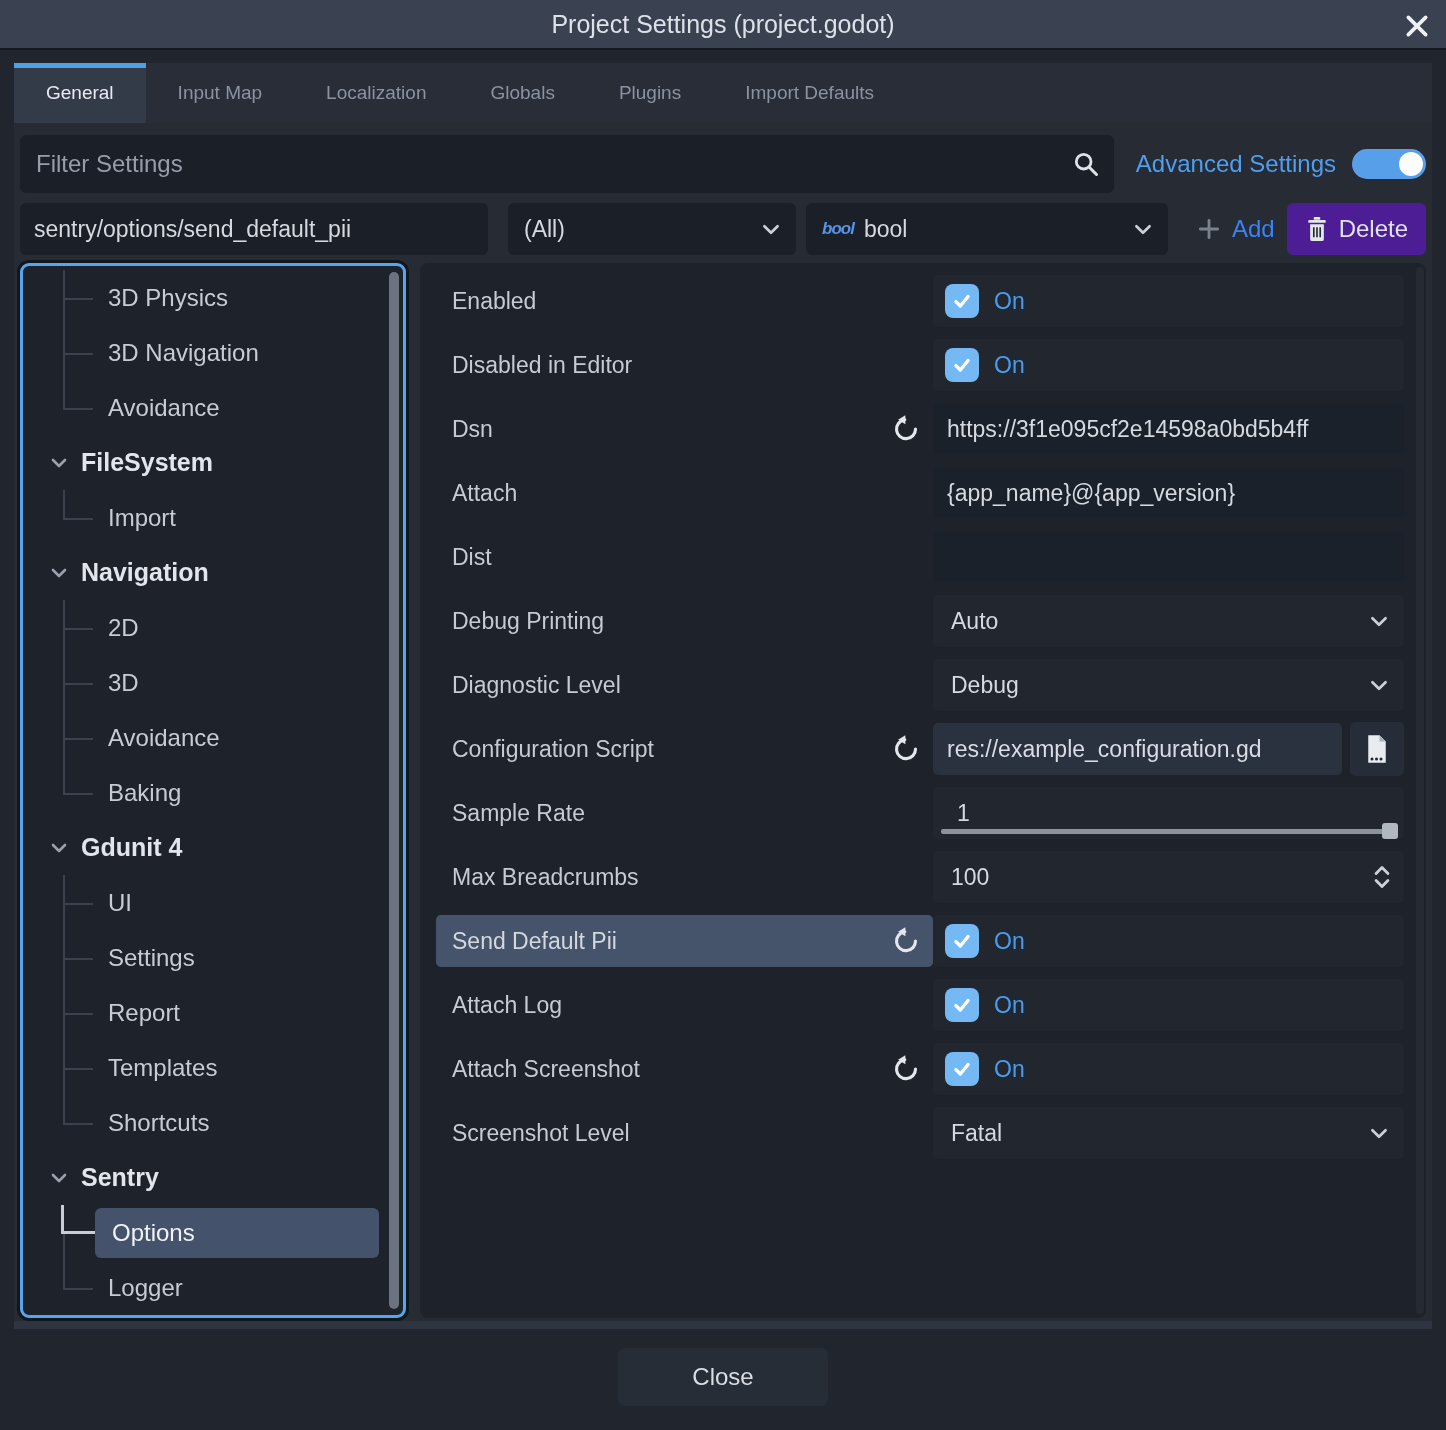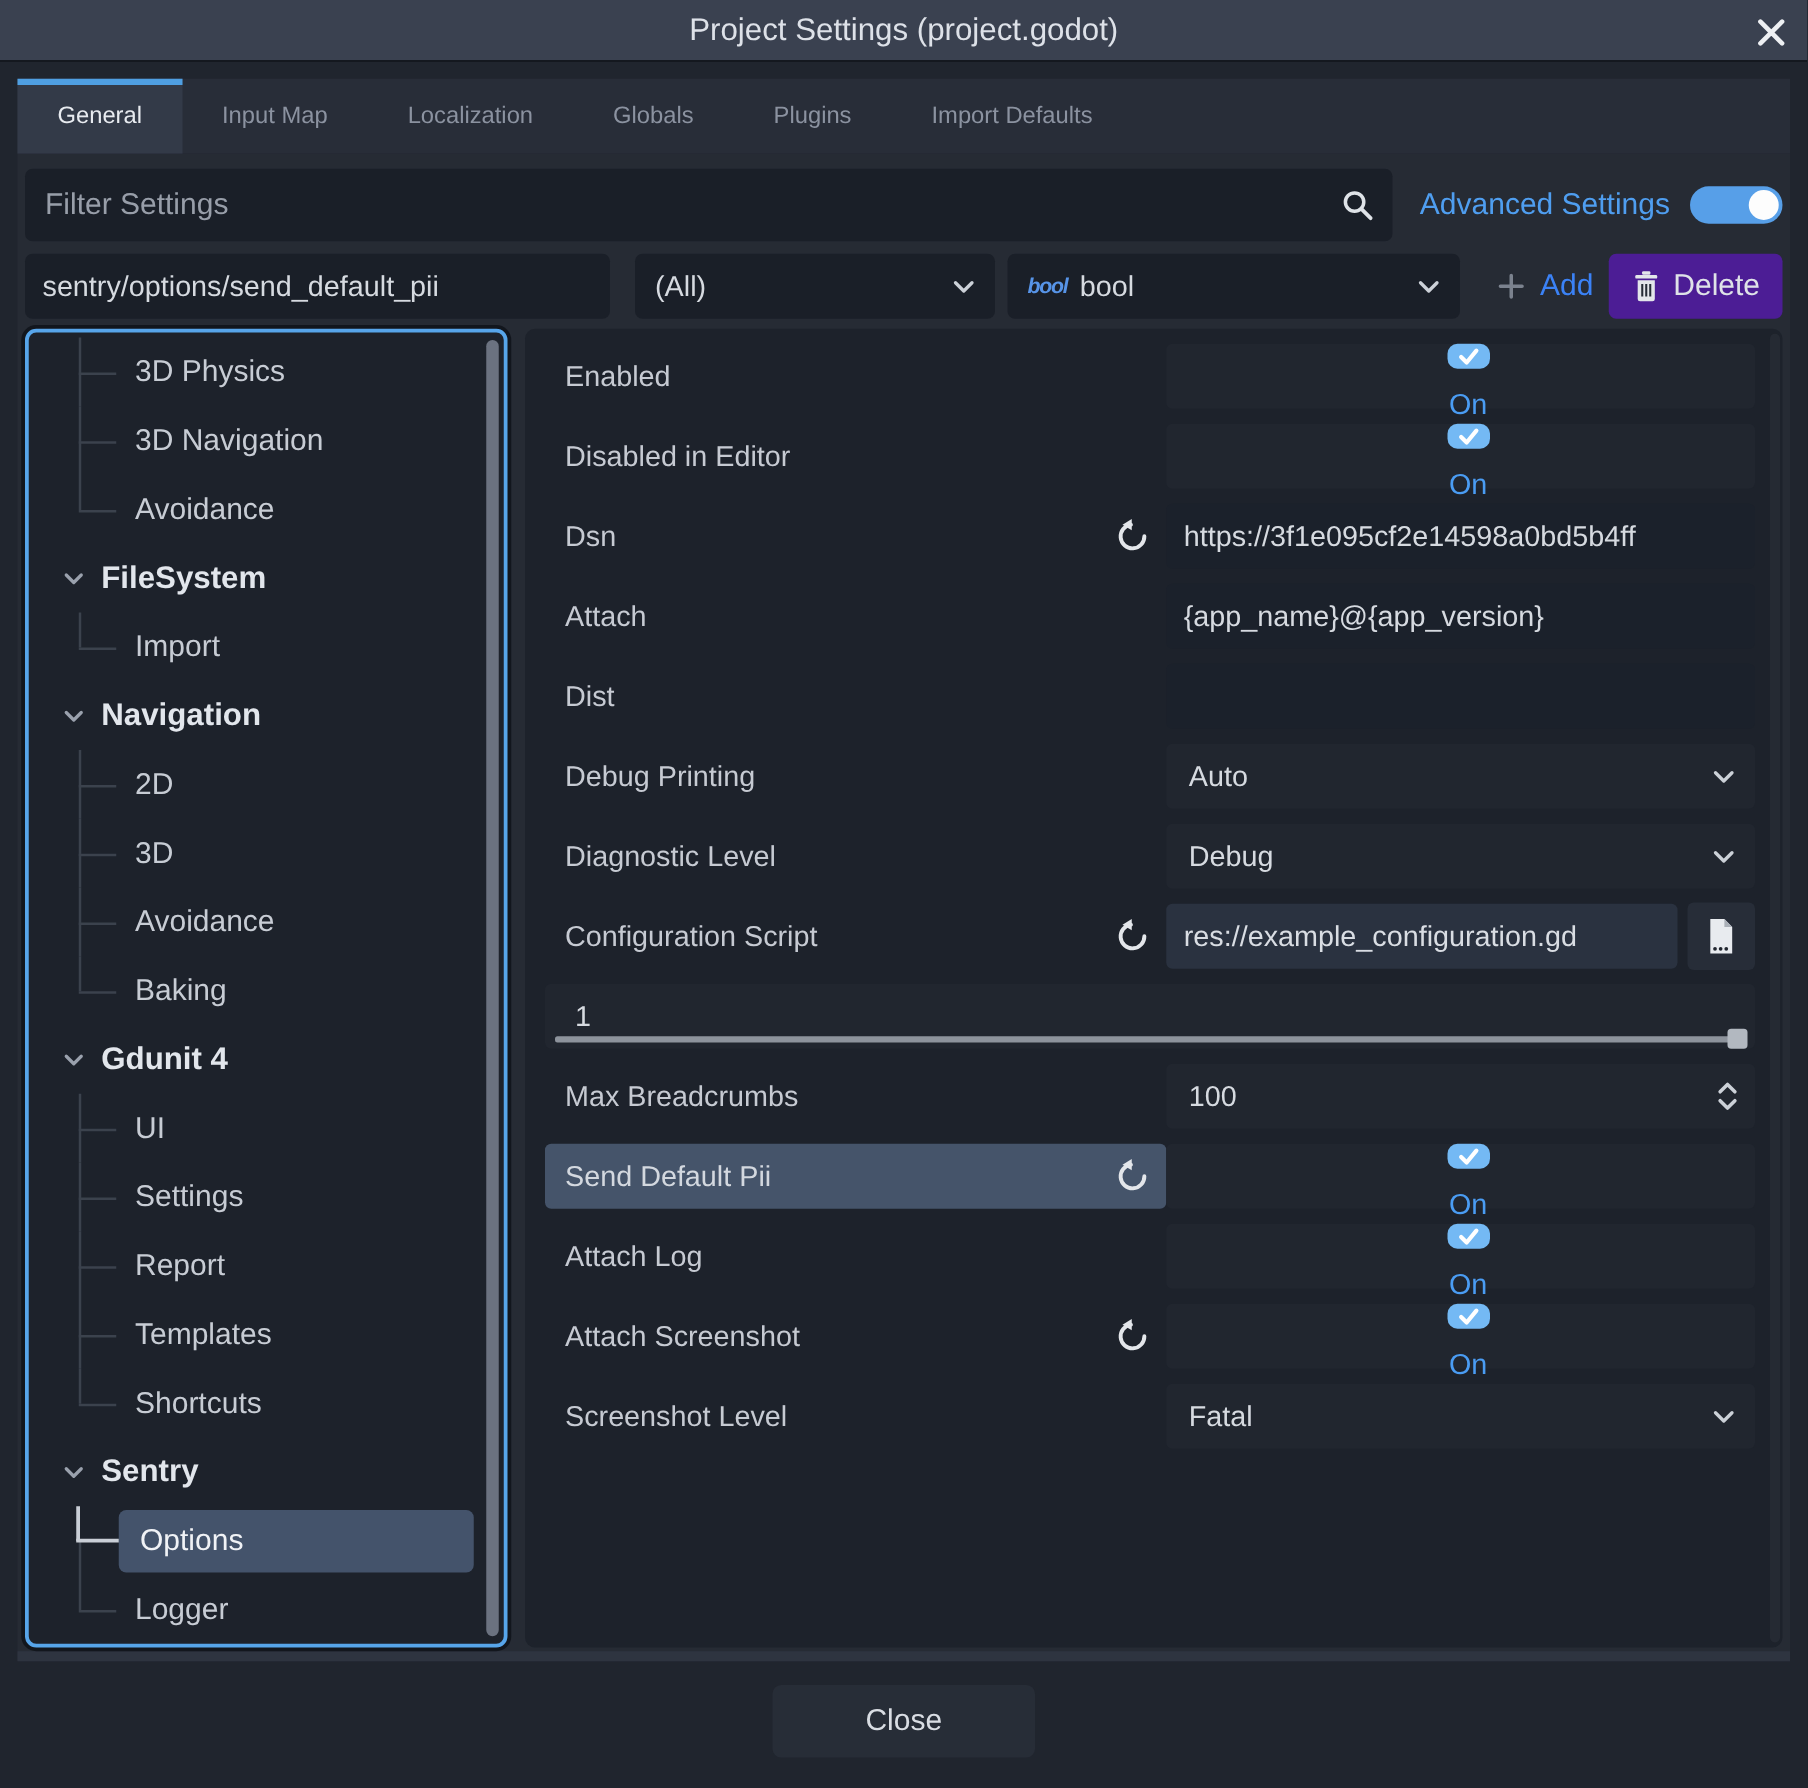--- a/index.html
+++ b/index.html
@@ -94,21 +94,21 @@
   }
   .insp-scroll { position:absolute; right:2px; top:4px; bottom:4px; width:8px; background:#252a33; border-radius:4px; }
   .irow { display:flex; align-items:center; height:64px; padding-right:22px; }
   .ilabel { width:497px; height:52px; display:flex; align-items:center; padding:0 10px 0 16px;
     font-size:23px; color:#c6cad2; flex:0 0 auto; }
   .ilabel.hl { background:#45546a; border-radius:5px; color:#d3d8df; }
   .revert-btn { margin-left:auto; width:34px; height:34px; display:flex; align-items:center; justify-content:center; cursor:pointer; }
   .ival { flex:1; height:52px; display:flex; align-items:center; }
   .vbox { flex:1; height:52px; border-radius:5px; background:#21262f; display:flex; align-items:center; position:relative; }
   .vbox.textfield { background:#1b212b; padding:0 14px; font-size:23px; color:#d6dae0; overflow:hidden; white-space:nowrap; }
-  .vbox.check { padding-left:12px; gap:15px;flex-direction:column; }
+  .vbox.check { padding-left:12px; gap:15px; }
   .cb { width:34px; height:34px; border-radius:8px; background:#74b9f4; display:flex; align-items:center; justify-content:center; cursor:pointer; }
   .oncap { font-size:23px; color:#4a9cf3; }
   .vbox.dropdown { padding:0 16px 0 18px; font-size:23px; color:#d6dae0; cursor:pointer; }
   .vbox.dropdown .chev { margin-left:auto; }
   .resrow { gap:8px; }
   .vbox.resinput { background:#2a3240; padding:0 14px; font-size:23px; color:#d9dde3; overflow:hidden; white-space:nowrap; }
   .resbtn { width:54px; height:54px; border-radius:5px; background:#272d38; display:flex; align-items:center;
     justify-content:center; cursor:pointer; flex:0 0 auto; }
   .vbox.sliderbox { padding-left:24px; font-size:23px; color:#d6dae0; }
   .strack { position:absolute; left:8px; right:8px; bottom:5px; height:5px; background:#8d939c; border-radius:2px; cursor:pointer; }
@@ -432,20 +432,23 @@
                   <circle cx="6" cy="20" r="1.2" fill="#20252e"></circle>
                     <circle cx="9.6" cy="20" r="1.2" fill="#20252e"></circle>
                     <circle cx="13.2" cy="20" r="1.2" fill="#20252e"></circle>
                 </svg>
               </span>
             </div>
           </div>
         </div>
 
         <div class="irow">
+          <div class="ilabel">
+              <span>Sample Rate</span>
+            </div>
           <div class="ival">
               <div class="vbox sliderbox">
             <span>1</span>
             <div class="strack">
                   <div class="sgrab"></div>
                 </div>
           </div>
             </div>
         </div>
 

